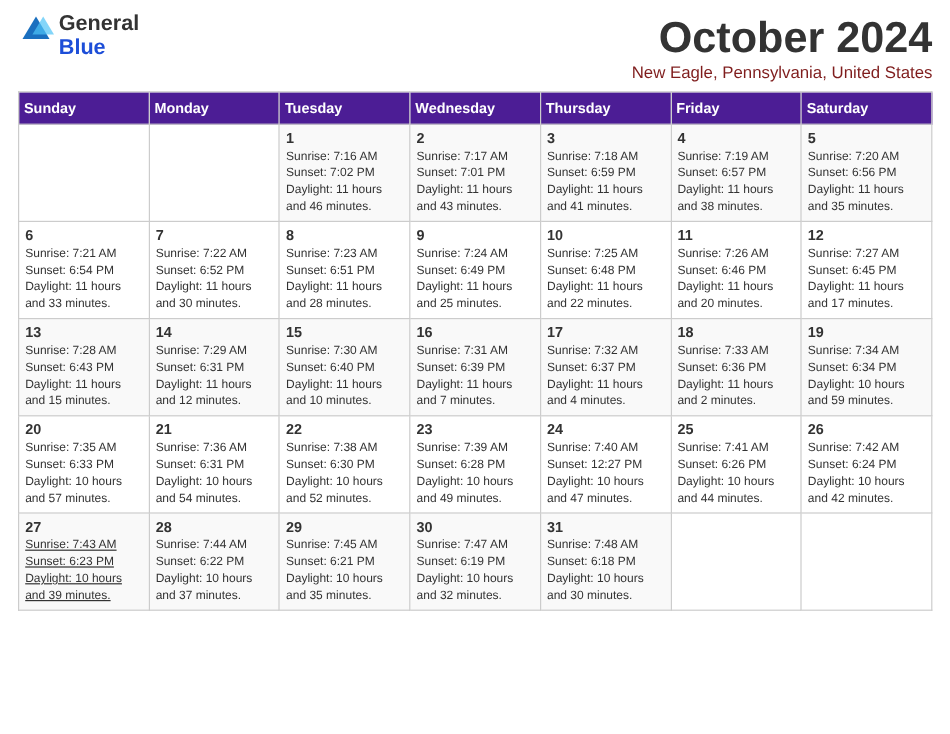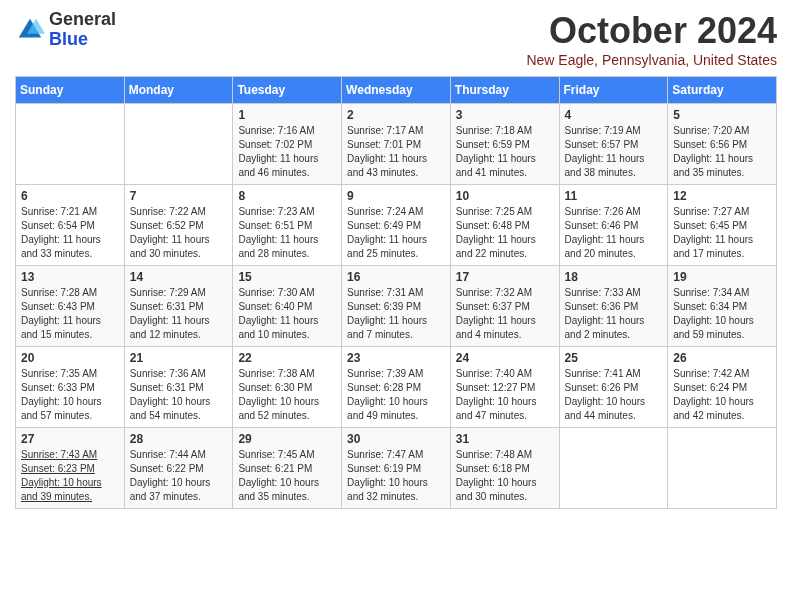--- a/index.html
+++ b/index.html
@@ -11,21 +11,20 @@
       padding: 10px 15px;
     }
     .header {
       display: flex;
       justify-content: space-between;
       align-items: flex-start;
       margin-bottom: 8px;
     }
     .logo {
       display: flex;
-      align-items: center;
       gap: 4px;
     }
     .logo-text {
       font-size: 18px;
       font-weight: bold;
       line-height: 1.1;
     }
     .logo-text .general { color: #333; }
     .logo-text .blue { color: #1d4ed8; }
     .logo-icon {
@@ -43,21 +42,21 @@
     .location {
       font-size: 14px;
       color: #7f1d1d;
     }
     table {
       width: 100%;
       border-collapse: collapse;
       font-size: 11px;
     }
     thead tr th {
-      background-color: #3b82f6;
+      background-color: #4c1d95;
       color: #fff;
       padding: 6px 4px;
       text-align: left;
       font-weight: bold;
       font-size: 12px;
       border: 1px solid #ccc;
     }
     tbody tr td {
       border: 1px solid #ccc;
       padding: 4px 5px;

